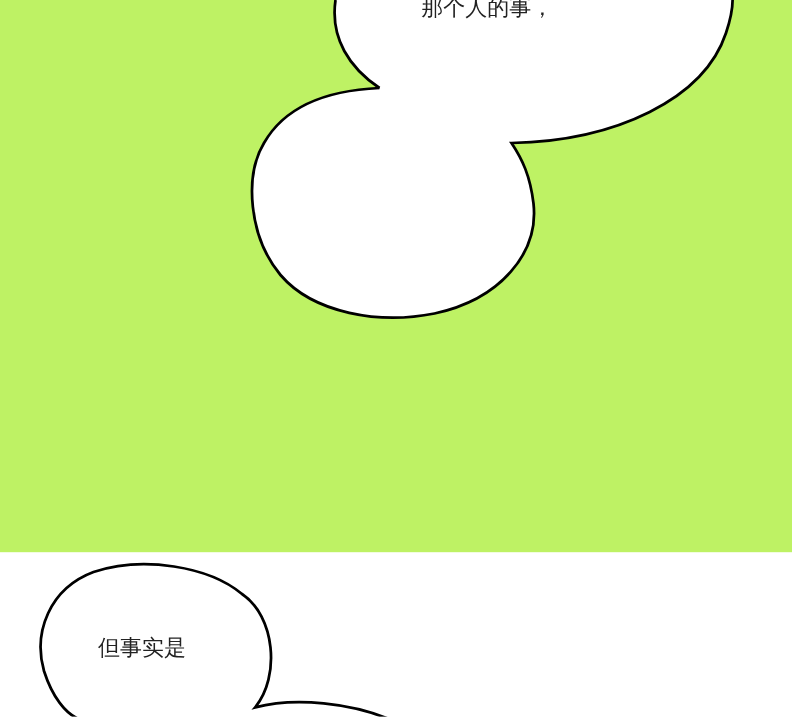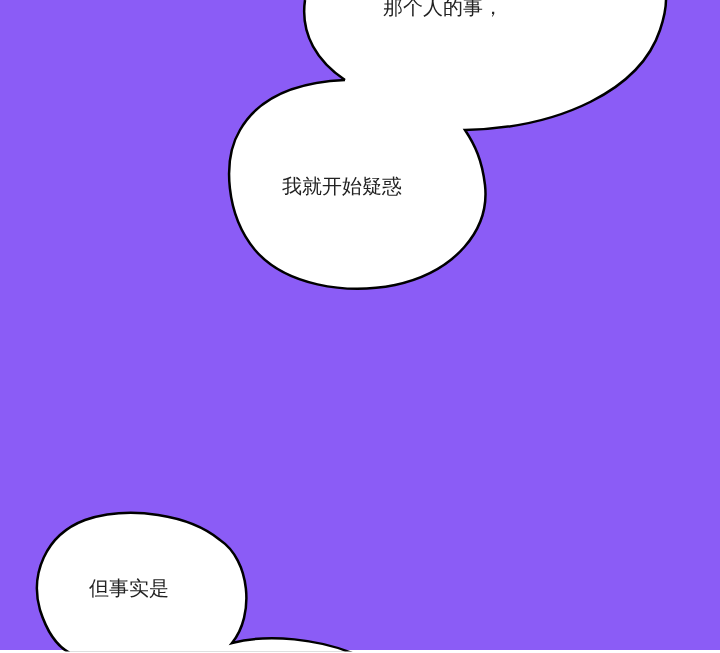--- a/index.html
+++ b/index.html
@@ -1,17 +1,17 @@
 <!DOCTYPE html>
 <html><head>
   <meta charset="utf-8">
   <style>
     html, body { margin: 0; padding: 0; background: #ffffff; }
     body { width: 720px; height: 653px; position: relative; overflow: hidden; font-family: "DejaVu Sans", sans-serif; }
-    .panel { position: absolute; left: 0; top: 0; width: 720px; height: 650px; background: #8b5cf6; }
+    .panel { position: absolute; left: 0; top: 0; width: 720px; height: 502px; background: #bef264; }
     svg.bubbles { position: absolute; left: 0; top: 0; }
     .bubble-text { position: absolute; color: #222222; font-size: 20px; letter-spacing: 0px; white-space: nowrap; line-height: 1; }
     #t1 { left: 383px; top: -3px; }
     #t2 { left: 282px; top: 176px; }
     #t3 { left: 89px; top: 578px; }
   </style>
 </head>
 <body>
 
 <div class="panel">
@@ -40,15 +40,14 @@
          C 190 515, 130 505, 85 520
          C 45 535, 30 575, 40 610
          C 48 635, 60 648, 70 653
          L 352 653
          C 320 640, 270 633, 232 643 Z" fill="#ffffff" stroke="#000000" stroke-width="2.5" stroke-linejoin="miter"></path>
 
     <rect x="60" y="651.5" width="300" height="3" fill="#ffffff"></rect>
   </svg>
 
   <div id="t1" class="bubble-text">那个人的事，</div>
-  <div id="t2" class="bubble-text">我就开始疑惑</div>
   <div id="t3" class="bubble-text">但事实是</div>
 </div>
 
 </body></html>

